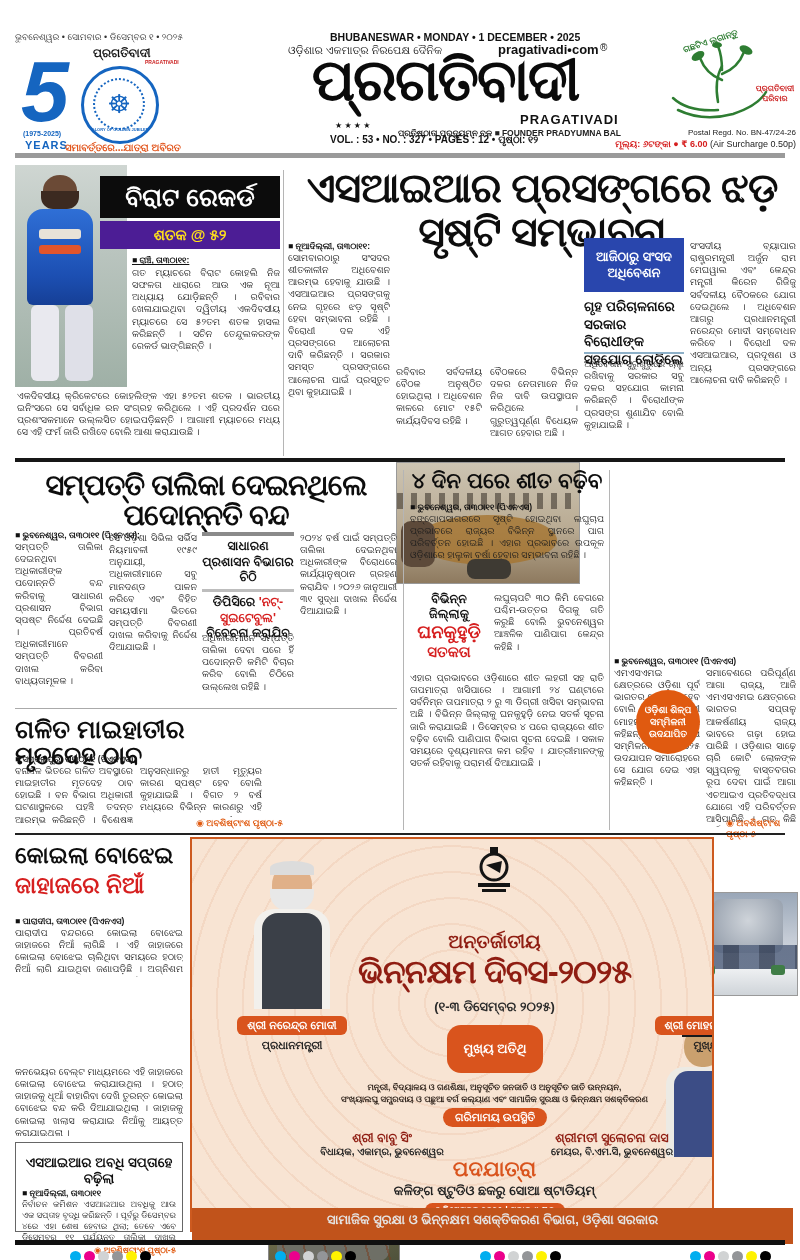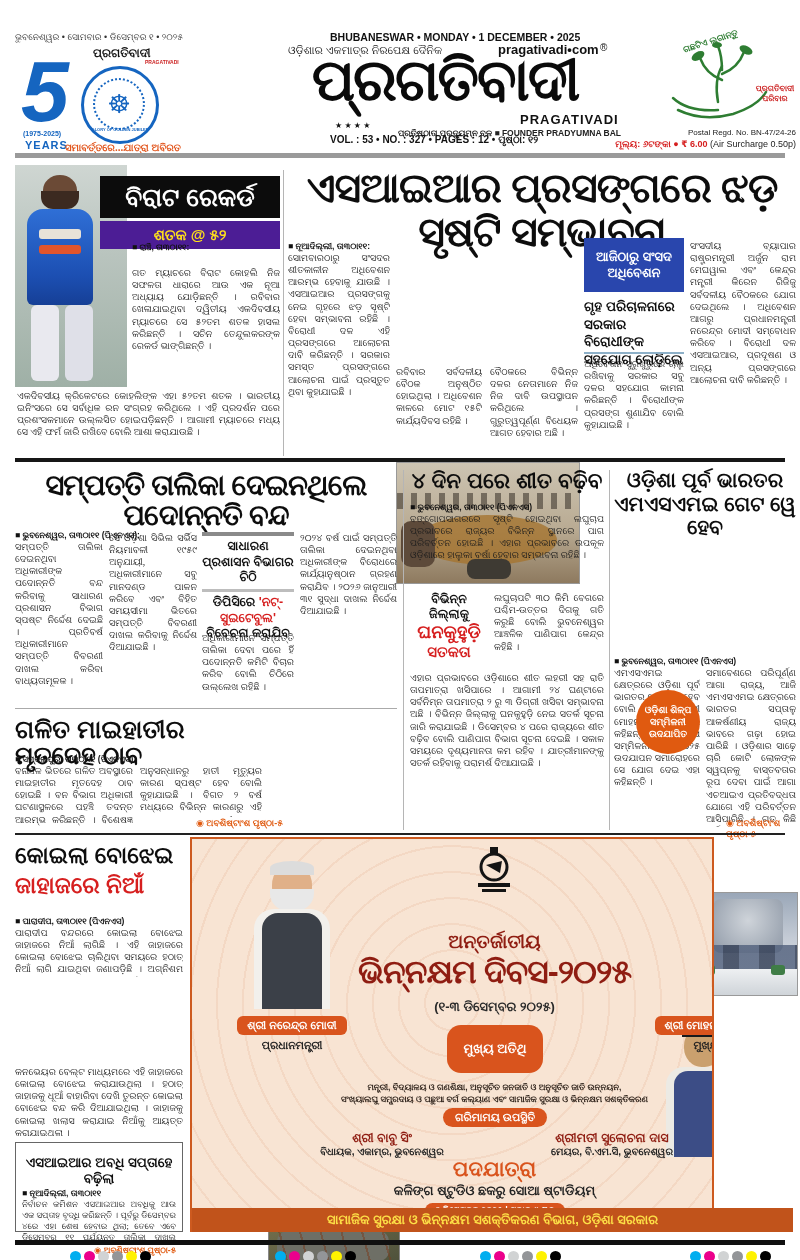--- a/index.html
+++ b/index.html
@@ -83,21 +83,21 @@
     <div class="abs" style="left:28px;top:10px;width:34px;height:30px;border-radius:50% 50% 46% 46%;background:#6b4a36;"></div>
     <div class="abs" style="left:26px;top:26px;width:38px;height:18px;border-radius:0 0 12px 12px;background:#3c2a20;"></div>
     <div class="abs" style="left:12px;top:44px;width:66px;height:96px;border-radius:16px 16px 6px 6px;background:linear-gradient(180deg,#2f6fd6,#1c4fb2 70%,#163f96);"></div>
     <div class="abs" style="left:24px;top:64px;width:42px;height:10px;background:#e8e2d8;border-radius:3px;"></div>
     <div class="abs" style="left:24px;top:80px;width:42px;height:9px;background:#e2552c;border-radius:3px;"></div>
     <div class="abs" style="left:16px;top:140px;width:28px;height:76px;background:#e9e9ef;border-radius:6px;"></div>
     <div class="abs" style="left:50px;top:140px;width:28px;height:76px;background:#dfe0e8;border-radius:6px;"></div>
   </div>
   <div class="abs" style="left:100px;top:176px;width:180px;height:42px;background:#0c0c0c;color:#fff;text-align:center;line-height:42px;font-size:25px;font-weight:900;">ବିରାଟ ରେକର୍ଡ</div>
   <div class="abs" style="left:100px;top:221px;width:180px;height:28px;background:#4c1d95;color:#ffe11a;text-align:center;line-height:28px;font-size:15px;font-weight:900;">ଶତକ @ ୫୨</div>
-  <div class="abs byline" style="left:132px;top:242px;">■ ରାଞ୍ଚି, ତା୩୦ା୧୧:</div>
+  <div class="abs byline" style="left:132px;top:255px;text-decoration:underline;">■ ରାଞ୍ଚି, ତା୩୦ା୧୧:</div>
   <div class="abs body-txt" style="left:132px;top:267px;width:148px;height:118px;">ଗତ ମ୍ୟାଚରେ ବିରାଟ କୋହଲି ନିଜ ସଫଳତା ଧାରାରେ ଆଉ ଏକ ନୂଆ ଅଧ୍ୟାୟ ଯୋଡ଼ିଛନ୍ତି । ରବିବାର ଖେଳାଯାଇଥିବା ଦ୍ୱିତୀୟ ଏକଦିବସୀୟ ମ୍ୟାଚରେ ସେ ୫୨ତମ ଶତକ ହାସଲ କରିଛନ୍ତି । ସଚିନ ତେନ୍ଦୁଲକରଙ୍କ ରେକର୍ଡ ଭାଙ୍ଗିଛନ୍ତି ।</div>
   <div class="abs body-txt" style="left:17px;top:390px;width:263px;height:65px;">ଏକଦିବସୀୟ କ୍ରିକେଟରେ କୋହଲିଙ୍କ ଏହା ୫୨ତମ ଶତକ । ଭାରତୀୟ ଇନିଂସରେ ସେ ସର୍ବାଧିକ ରନ ସଂଗ୍ରହ କରିଥିଲେ । ଏହି ପ୍ରଦର୍ଶନ ପରେ ପ୍ରଶଂସକମାନେ ଉଲ୍ଲସିତ ହୋଇପଡ଼ିଛନ୍ତି । ଆଗାମୀ ମ୍ୟାଚରେ ମଧ୍ୟ ସେ ଏହି ଫର୍ମ ଜାରି ରଖିବେ ବୋଲି ଆଶା କରାଯାଉଛି ।</div>
 
   <div class="abs vrule" style="left:283px;top:170px;height:286px;"></div>
 
   <h2 class="abs hl" style="left:288px;top:166px;width:508px;margin:0;font-size:41px;line-height:1.08;text-align:center;letter-spacing:-1px;">ଏସଆଇଆର ପ୍ରସଙ୍ଗରେ ଝଡ଼ ସୃଷ୍ଟି ସମ୍ଭାବନା</h2>
 
   <div class="abs byline" style="left:288px;top:241px;">■ ନୂଆଦିଲ୍ଲୀ, ତା୩୦ା୧୧:</div>
   <div class="abs body-txt" style="left:288px;top:252px;width:102px;height:204px;">ସୋମବାରଠାରୁ ସଂସଦର ଶୀତକାଳୀନ ଅଧିବେଶନ ଆରମ୍ଭ ହେବାକୁ ଯାଉଛି । ଏସଆଇଆର ପ୍ରସଙ୍ଗକୁ ନେଇ ଗୃହରେ ଝଡ଼ ସୃଷ୍ଟି ହେବା ସମ୍ଭାବନା ରହିଛି । ବିରୋଧୀ ଦଳ ଏହି ପ୍ରସଙ୍ଗରେ ଆଲୋଚନା ଦାବି କରିଛନ୍ତି । ସରକାର ସମସ୍ତ ପ୍ରସଙ୍ଗରେ ଆଲୋଚନା ପାଇଁ ପ୍ରସ୍ତୁତ ଥିବା କୁହାଯାଇଛି ।</div>
 
@@ -142,21 +142,20 @@
   <div class="abs byline" style="left:410px;top:502px;">■ ଭୁବନେଶ୍ୱର, ତା୩୦ା୧୧ (ପିଏନଏସ)</div>
   <div class="abs body-txt" style="left:410px;top:513px;width:194px;height:74px;">ବଙ୍ଗୋପସାଗରରେ ସୃଷ୍ଟି ହୋଇଥିବା ଲଘୁଚାପ ପ୍ରଭାବରେ ରାଜ୍ୟର ବିଭିନ୍ନ ସ୍ଥାନରେ ପାଗ ପରିବର୍ତ୍ତନ ହୋଇଛି । ଏହାର ପ୍ରଭାବରେ ଉପକୂଳ ଓଡ଼ିଶାରେ ହାଲୁକା ବର୍ଷା ହେବାର ସମ୍ଭାବନା ରହିଛି ।</div>
   <div class="abs" style="left:410px;top:592px;width:78px;height:76px;text-align:center;">
     <div style="font-size:12.5px;font-weight:900;color:#111;">ବିଭିନ୍ନ ଜିଲ୍ଲାକୁ</div>
     <div class="red" style="font-size:18px;font-weight:900;line-height:1.15;">ଘନକୁହୁଡ଼ି</div>
     <div class="red" style="font-size:15px;font-weight:900;">ସତକତା</div>
   </div>
   <div class="abs body-txt" style="left:494px;top:592px;width:110px;height:76px;">ଲଘୁଚାପଟି ୩୦ କିମି ବେଗରେ ପଶ୍ଚିମ-ଉତ୍ତର ଦିଗକୁ ଗତି କରୁଛି ବୋଲି ଭୁବନେଶ୍ୱର ଆଞ୍ଚଳିକ ପାଣିପାଗ କେନ୍ଦ୍ର କହିଛି ।</div>
   <div class="abs body-txt" style="left:410px;top:672px;width:194px;height:156px;">ଏହାର ପ୍ରଭାବରେ ଓଡ଼ିଶାରେ ଶୀତ ଲହରୀ ସହ ରାତି ତାପମାତ୍ରା ଖସିପାରେ । ଆଗାମୀ ୨୪ ଘଣ୍ଟାରେ ସର୍ବନିମ୍ନ ତାପମାତ୍ରା ୨ ରୁ ୩ ଡିଗ୍ରୀ ଖସିବା ସମ୍ଭାବନା ଅଛି । ବିଭିନ୍ନ ଜିଲ୍ଲାକୁ ଘନକୁହୁଡ଼ି ନେଇ ସତର୍କ ସୂଚନା ଜାରି କରାଯାଇଛି । ଡିସେମ୍ବର ୪ ପରେ ରାଜ୍ୟରେ ଶୀତ ବଢ଼ିବ ବୋଲି ପାଣିପାଗ ବିଭାଗ ସୂଚନା ଦେଇଛି । ସକାଳ ସମୟରେ ଦୃଶ୍ୟମାନତା କମ ରହିବ । ଯାତ୍ରୀମାନଙ୍କୁ ସତର୍କ ରହିବାକୁ ପରାମର୍ଶ ଦିଆଯାଇଛି ।</div>
 
-  <h2 class="abs hl" style="left:614px;top:468px;width:182px;margin:0;font-size:20.5px;line-height:1.15;text-align:center;"><span>ଓଡ଼ିଶା ପୂର୍ବ ଭାରତର</span><br><span>ଏମଏସଏମଇ ଗେଟ ୱେ ହେବ</span></h2>
   <div class="abs photo" style="left:614px;top:548px;width:182px;height:102px;background:linear-gradient(180deg,#9aa7b8 0%,#c5ccd6 45%,#dfe3e8 100%);border:1px solid #999;">
     <div class="abs" style="left:24px;top:6px;width:60px;height:54px;border-radius:8px;background:radial-gradient(circle at 40% 40%,#e8b9c6,#c87f98);"></div>
     <div class="abs" style="left:98px;top:6px;width:70px;height:54px;border-radius:8px;background:radial-gradient(circle at 50% 40%,#cfd4da,#8e98a6);"></div>
     <div class="abs" style="left:0;top:52px;width:182px;height:26px;background:repeating-linear-gradient(90deg,#2e3a52 0 16px,#51607c 16px 36px);opacity:.8;"></div>
     <div class="abs" style="left:0;top:76px;width:182px;height:26px;background:linear-gradient(180deg,#eef0f2,#cfd4d9);"></div>
     <div class="abs" style="left:12px;top:72px;width:14px;height:10px;background:#3f7d46;border-radius:3px;"></div>
     <div class="abs" style="left:86px;top:72px;width:14px;height:10px;background:#3f7d46;border-radius:3px;"></div>
     <div class="abs" style="left:156px;top:72px;width:14px;height:10px;background:#3f7d46;border-radius:3px;"></div>
   </div>
   <div class="abs byline" style="left:614px;top:656px;">■ ଭୁବନେଶ୍ୱର, ତା୩୦ା୧୧ (ପିଏନଏସ)</div>
@@ -252,21 +251,21 @@
       <div style="font-size:10px;font-weight:bold;color:#222;">ମେୟର, ବି.ଏମ.ସି, ଭୁବନେଶ୍ୱର</div>
     </div>
     <div class="abs" style="left:150px;top:344px;width:305px;text-align:center;font-size:13px;font-weight:bold;color:#222;">କଳିଙ୍ଗ ଷ୍ଟୁଡିଓ ଛକରୁ ସୋଆ ଷ୍ଟାଡିୟମ୍</div>
     <div class="abs" style="left:218px;top:360px;width:170px;text-align:center;">
       <span class="pill" style="font-size:9px;padding:2px 10px;">୧ ଡିସେମ୍ବର ୨୦୨୫ | ସକାଳ ୯:୩୦</span>
     </div>
     <div class="abs" style="left:150px;top:376px;width:305px;text-align:center;font-size:11.5px;font-weight:bold;color:#222;">ସୋଆ ବିଶ୍ୱବିଦ୍ୟାଳୟ କ୍ୟାମ୍ପସ-୨, ଭୁବନେଶ୍ୱର</div>
     <div class="abs" style="left:8px;top:376px;font-size:10px;font-weight:bold;color:#222;">DSPL-388</div>
     <div class="abs" style="left:455px;top:376px;width:142px;text-align:right;font-size:9px;font-weight:bold;color:#222;">OIPR- 46001/13/0069/2526</div>
   </div>
-  <div class="abs" style="left:192px;top:1208px;width:601px;height:24px;background:#c1531b;color:#fde047;text-align:center;line-height:24px;font-size:13px;font-weight:900;">ସାମାଜିକ ସୁରକ୍ଷା ଓ ଭିନ୍ନକ୍ଷମ ସଶକ୍ତିକରଣ ବିଭାଗ, ଓଡ଼ିଶା ସରକାର</div>
+  <div class="abs" style="left:192px;top:1208px;width:601px;height:36px;background:#c1531b;color:#e5e5e5;text-align:center;line-height:24px;font-size:13px;font-weight:900;">ସାମାଜିକ ସୁରକ୍ଷା ଓ ଭିନ୍ନକ୍ଷମ ସଶକ୍ତିକରଣ ବିଭାଗ, ଓଡ଼ିଶା ସରକାର</div>
 
   <div class="abs" style="left:15px;top:1240px;width:770px;height:5px;background:#101010;"></div>
   <div class="abs dotrow" style="left:70px;top:1248px;">
     <span style="background:#00aeef;"></span><span style="background:#ec008c;"></span><span style="background:#d1d3d4;"></span><span style="background:#939598;"></span><span style="background:#fff200;"></span><span style="background:#000;"></span>
   </div>
   <div class="abs dotrow" style="left:275px;top:1248px;">
     <span style="background:#00aeef;"></span><span style="background:#ec008c;"></span><span style="background:#d1d3d4;"></span><span style="background:#939598;"></span><span style="background:#fff200;"></span><span style="background:#000;"></span>
   </div>
   <div class="abs dotrow" style="left:480px;top:1248px;">
     <span style="background:#00aeef;"></span><span style="background:#ec008c;"></span><span style="background:#d1d3d4;"></span><span style="background:#939598;"></span><span style="background:#fff200;"></span><span style="background:#000;"></span>

